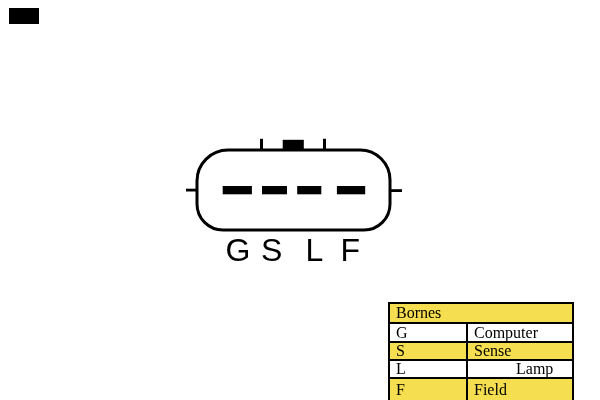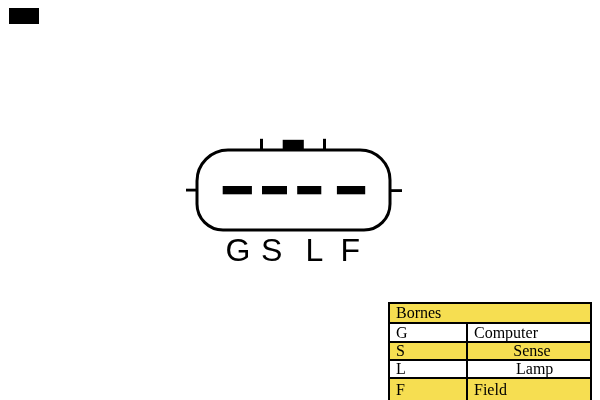--- a/index.html
+++ b/index.html
@@ -41,39 +41,39 @@
 
   <text x="225.5" y="261" font-family="Liberation Sans, sans-serif" font-size="32" fill="#000">G</text>
 
   <text x="261" y="261" font-family="Liberation Sans, sans-serif" font-size="32" fill="#000">S</text>
 
   <text x="305.5" y="261" font-family="Liberation Sans, sans-serif" font-size="32" fill="#000">L</text>
 
   <text x="340.5" y="261" font-family="Liberation Sans, sans-serif" font-size="32" fill="#000">F</text>
 </svg>
 
-<table class="t abs" style="left:388px;top:302px;width:204px;border:2px solid #a3a3a3;">
+<table class="t abs" style="left:388px;top:302px;width:186px;border:2px solid #a3a3a3;">
   <colgroup>
       <col style="width:78px">
       <col>
     </colgroup>
 
   <tbody>
       <tr>
         <td class="yel" colspan="2" style="height:18px;line-height:18px;">Bornes</td>
       </tr>
 
   <tr>
         <td style="height:14.5px;">G</td>
         <td style="height:14.5px;">Computer</td>
       </tr>
 
   <tr>
         <td class="yel" style="height:15.5px;line-height:16px;">S</td>
-        <td class="yel" style="height:15.5px;line-height:16px;text-align:center;">Sense</td>
+        <td class="yel" style="height:15.5px;line-height:16px;">Sense</td>
       </tr>
 
   <tr>
         <td style="height:15.5px;line-height:16px;">L</td>
         <td style="height:15.5px;line-height:16px;padding-left:48px;">Lamp</td>
       </tr>
 
   <tr>
         <td class="yel" style="height:20.5px;">F</td>
         <td class="yel" style="height:20.5px;">Field</td>

